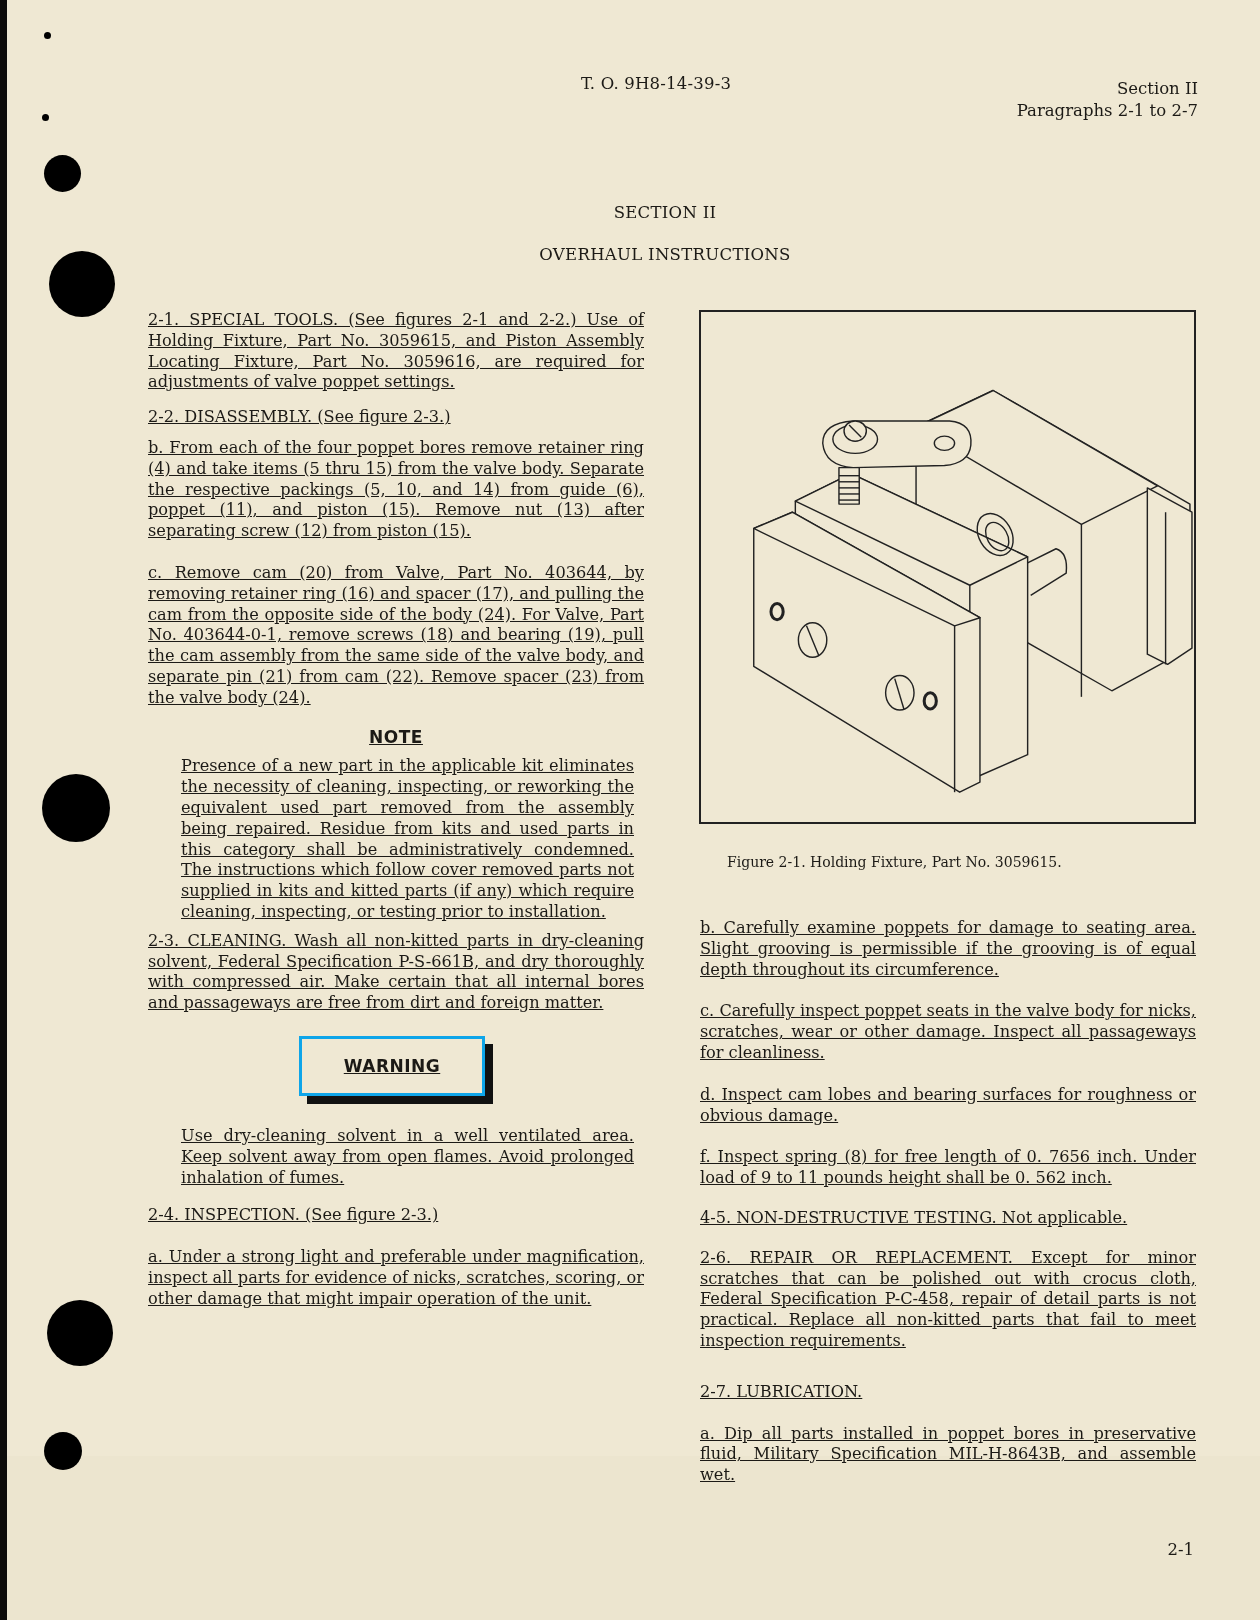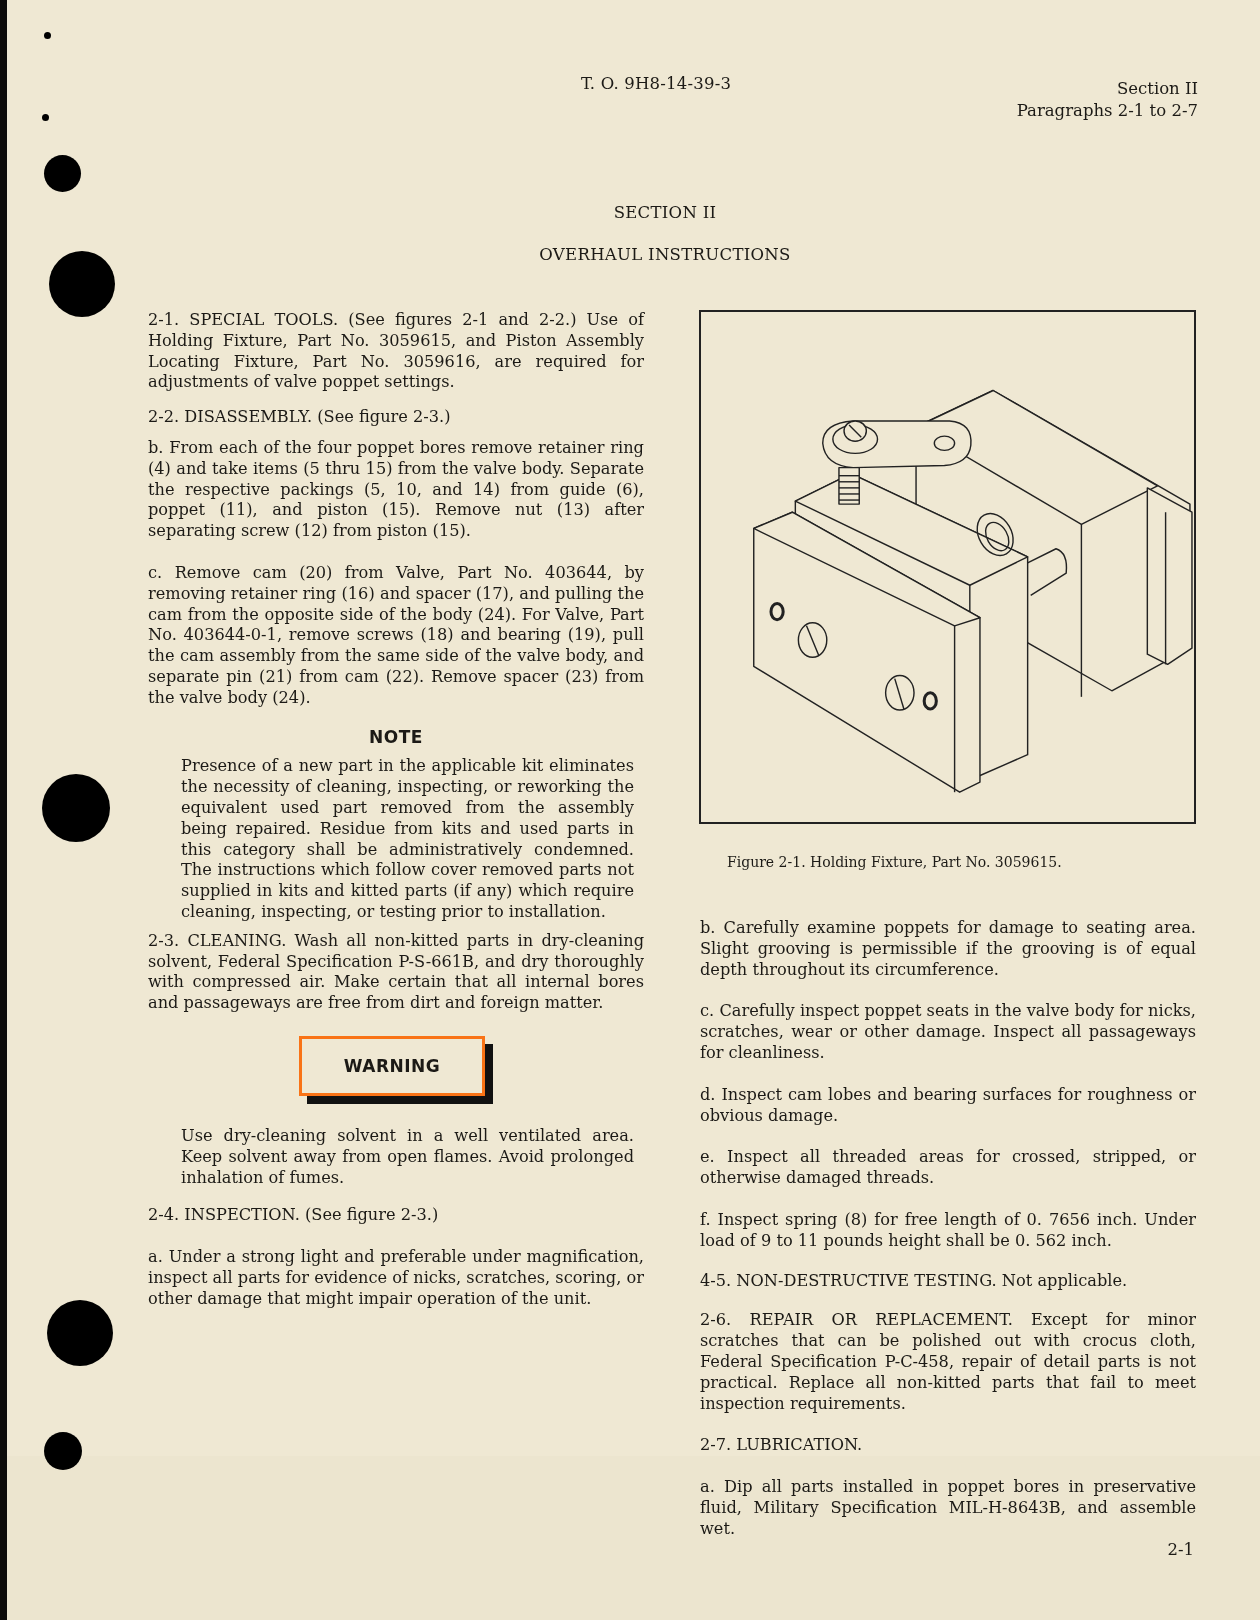--- a/index.html
+++ b/index.html
@@ -20,33 +20,33 @@
   .hdr-left {
     position: absolute; left: 581px; top: 74px; font-size: 16.5px; letter-spacing: 0.2px;
   }
   .hdr-right {
     position: absolute; right: 62px; top: 78px; text-align: right; font-size: 16.5px; line-height: 22px;
   }
   .sec-title {
     position: absolute; left: 0; width: 1330px; text-align: center; font-size: 16.5px; letter-spacing: 0.3px;
   }
   .col {
-    position: absolute; font-size: 16.2px; line-height: 20.8px; text-align: justify;
+    position: absolute; font-size: 16.2px; line-height: 20.8px; text-align: justify; text-decoration: underline;
   }
   .col p { margin: 0; }
   .col-left { left: 148px; width: 496px; top: 310px; }
   .col-right { left: 700px; width: 496px; }
   .indent { padding-left: 33px; padding-right: 10px; }
   .note-head {
     text-align: center; font-family: "DejaVu Sans", "Liberation Sans", sans-serif;
     font-weight: bold; font-size: 17px; letter-spacing: 0.5px;
   }
   .warn-box {
     position: relative; margin: 0 auto; width: 180px; height: 54px;
-    border: 3px solid #f97316; background: #efe8d3;
+    border: 3px solid #0ea5e9; background: #efe8d3;
     box-shadow: 8px 8px 0 #111;
     display: flex; align-items: center; justify-content: center;
     font-family: "DejaVu Sans", "Liberation Sans", sans-serif; font-weight: bold; font-size: 17px; letter-spacing: 0.5px;
   }
   .figure-box {
     position: absolute; left: 699px; top: 310px; width: 497px; height: 514px;
     border: 2px solid #222; box-sizing: border-box;
   }
   .figure-box svg { width: 100%; height: 100%; display: block; }
   .fig-caption {
@@ -139,22 +139,21 @@
         <line x1="136" y1="178" x2="156" y2="178"></line>
       <line x1="136" y1="184" x2="156" y2="184"></line>
     </svg>
   </div>
   <div class="fig-caption">Figure 2-1.  Holding Fixture, Part No. 3059615.</div>
 
   <div class="col col-right" style="top:918px;">
     <p> b.  Carefully examine poppets for damage to seating area.  Slight grooving is permissible if the grooving is of equal depth throughout its circumference.</p>
     <p style="margin-top:21px"> c.  Carefully inspect poppet seats in the valve body for nicks, scratches, wear or other damage.  Inspect all passageways for cleanliness.</p>
     <p style="margin-top:21px"> d.  Inspect cam lobes and bearing surfaces for roughness or obvious damage.</p>
-    <p style="margin-top:21px"> e.  Inspect all threaded areas for crossed,  stripped, or otherwise damaged threads.</p>
     <p style="margin-top:21px"> f.  Inspect spring (8) for free length of 0. 7656 inch. Under load of 9 to 11 pounds height shall be 0. 562 inch.</p>
     <p style="margin-top:19px">4-5.  NON-DESTRUCTIVE TESTING.  Not applicable.</p>
     <p style="margin-top:19px">2-6.  REPAIR OR REPLACEMENT.  Except for minor scratches that can be polished out with crocus cloth, Federal Specification P-C-458, repair of detail parts is not practical.  Replace all non-kitted parts that fail to meet inspection requirements.</p>
-    <p style="margin-top:21px">2-7.  LUBRICATION.</p>
+    <p style="margin-top:30px">2-7.  LUBRICATION.</p>
     <p style="margin-top:21px"> a.  Dip all parts installed in poppet bores in preservative fluid, Military Specification MIL-H-8643B, and assemble wet.</p>
   </div>
 
   <div class="page-num">2-1</div>
 </div>
 
 </body></html>

